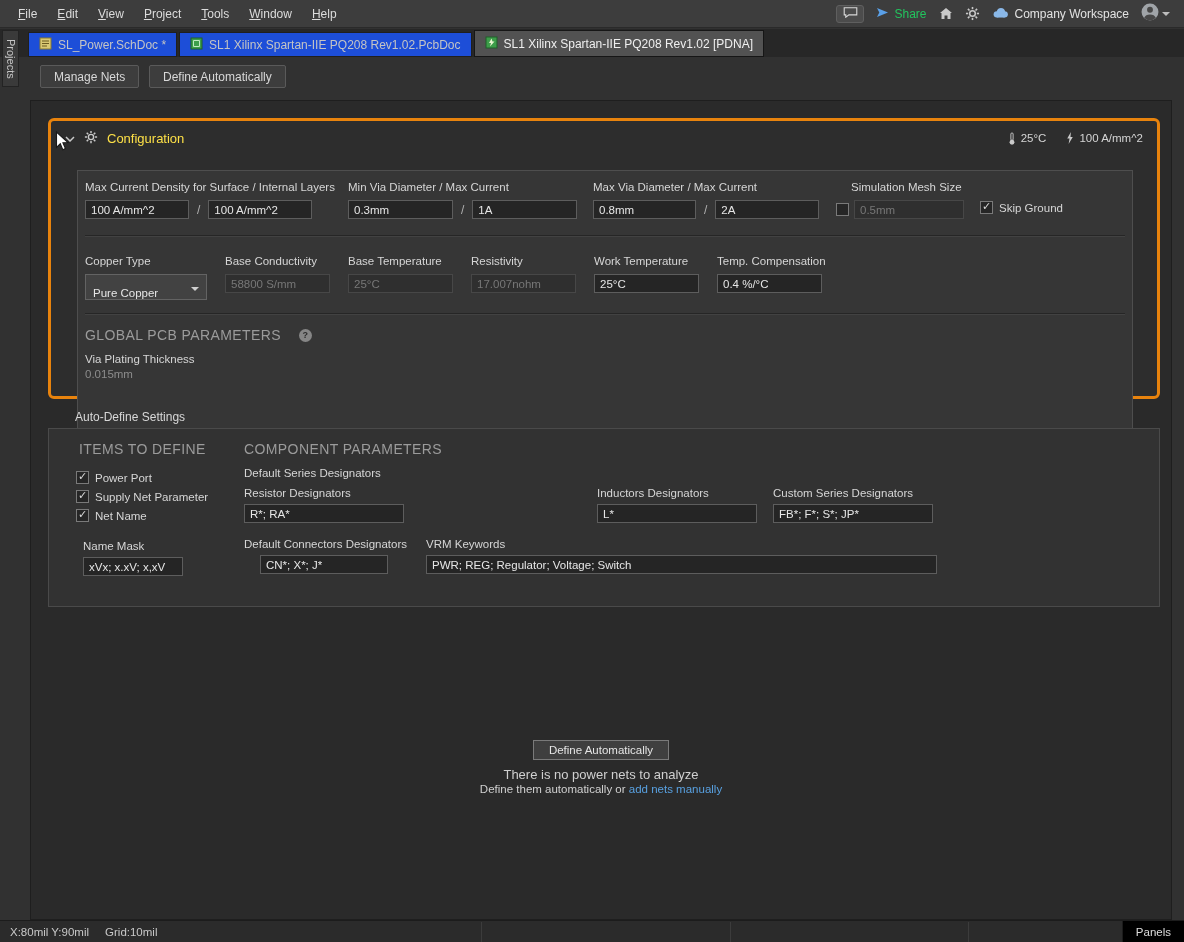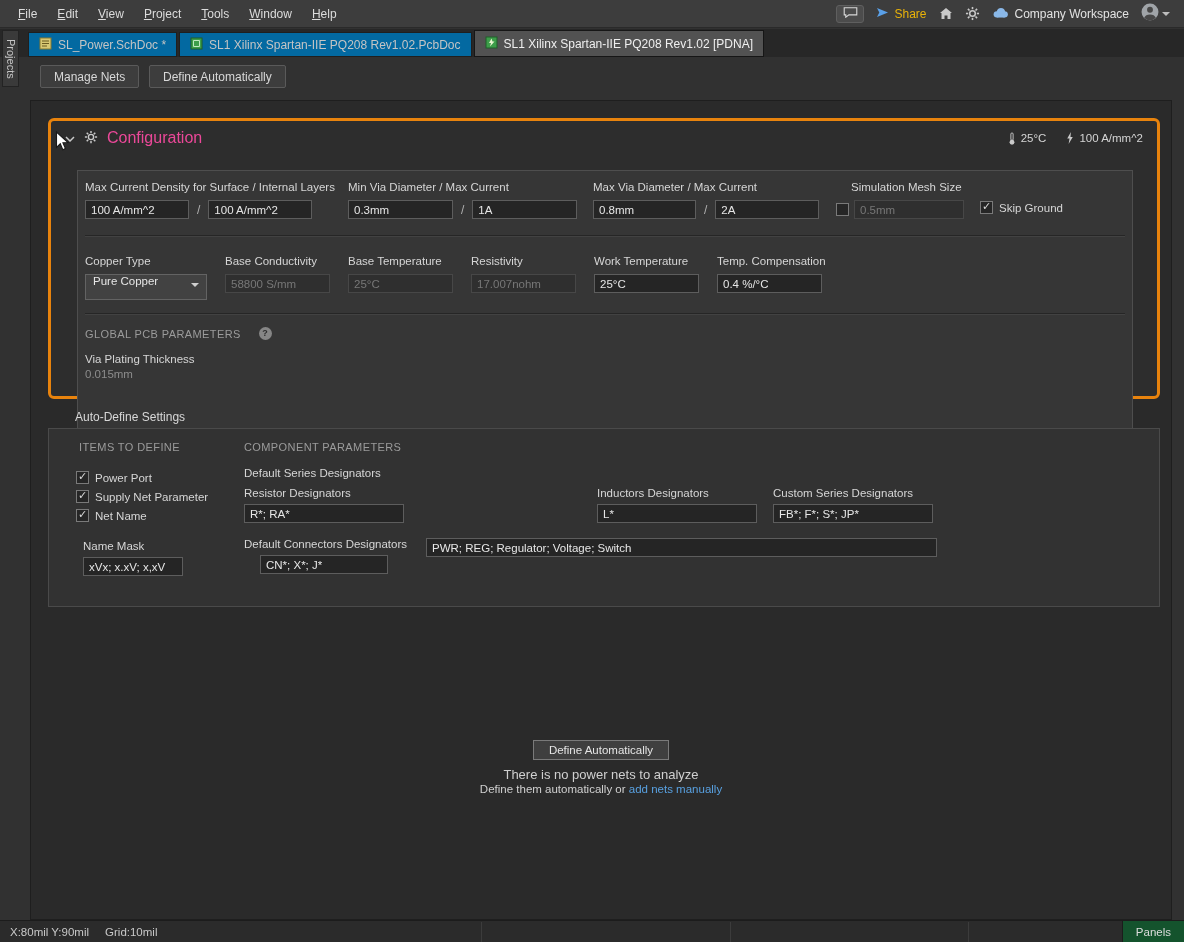--- a/index.html
+++ b/index.html
@@ -7,72 +7,72 @@
     font-family:"Liberation Sans","DejaVu Sans",sans-serif;color:#d6d6d6;font-size:12px}
 
   
   .menubar{position:absolute;left:0;top:0;width:1184px;height:28px;background:#3d3d3d;
     display:flex;align-items:center;padding:0 8px;border-bottom:1px solid #2a2a2a}
   .menu-item{padding:0 10px;line-height:28px;color:#dcdcdc;cursor:default}
   .menu-item u{text-decoration:underline}
   .menu-right{margin-left:auto;display:flex;align-items:center;gap:12px;padding-right:6px}
   .chat-btn{width:28px;height:18px;background:#4c4c4c;border:1px solid #5f5f5f;border-radius:3px;
     display:flex;align-items:center;justify-content:center}
-  .share-btn{display:flex;align-items:flex-start;gap:5px;color:#eab308}
+  .share-btn{display:flex;align-items:flex-start;gap:5px;color:#22c55e}
   .icon-btn{display:flex;align-items:center;justify-content:center}
   .workspace{display:flex;align-items:center;gap:6px;color:#e2e2e2}
   .avatar-wrap{display:flex;align-items:center;gap:3px}
   .tri-down{width:0;height:0;border-left:4px solid transparent;border-right:4px solid transparent;border-top:4px solid #bdbdbd}
 
   
   .tabbar{position:absolute;left:0;top:29px;width:1184px;height:28px;background:#272727;
     display:flex;align-items:flex-end;padding-left:28px;gap:2px}
   .doc-tab{height:25px;display:inline-flex;align-items:center;gap:6px;padding:0 10px;
-    background:#0369a1;border:1px solid #1f1f1f;color:#c4c4c4;white-space:nowrap}
+    background:#1d4ed8;border:1px solid #1f1f1f;color:#c4c4c4;white-space:nowrap}
   .doc-tab.active{background:#525252;color:#efefef;border-color:#161616;height:27px}
 
   
   .projects-tab{position:absolute;left:2px;top:30px;width:17px;height:57px;background:#3a3a3a;
     border:1px solid #232323;color:#c6c6c6;font-size:11px;
     writing-mode:vertical-rl;display:flex;align-items:center;justify-content:center}
 
   
   .tool-btn{position:absolute;height:23px;background:#3d3d3d;border:1px solid #5a5a5a;border-radius:2px;
     color:#d8d8d8;font-size:12px;padding:0 13px;display:flex;align-items:center;cursor:default}
 
   
   .main-panel{position:absolute;left:30px;top:100px;width:1142px;height:820px;background:#2a2a2a;
     border:1px solid #1e1e1e}
 
   
   .config{position:absolute;left:17px;top:17px;width:1112px;height:281px;background:#2d2d2d;
     border:3px solid #e8830d;border-radius:6px}
   .config-head{height:34px;display:flex;align-items:center;gap:9px;padding:0 14px}
-  .config-title{color:#ec4899;font-size:16px}
+  .config-title{color:#fde047;font-size:13px}
   .config-badges{margin-left:auto;display:flex;align-items:center;gap:20px;color:#d5d5d5;font-size:11.5px}
   .badge{display:flex;align-items:center;gap:5px}
 
   .fields-panel{position:absolute;left:26px;top:49px;width:1056px;height:288px;background:#363636;
     border:1px solid #4e4e4e}
   .fgroup{position:absolute;display:flex;flex-direction:column;gap:7px}
   .flabel{font-size:11.5px;color:#d6d6d6;white-space:nowrap}
   .frow{display:flex;align-items:center;gap:6px}
   .slash{color:#b0b0b0;padding:0 2px}
   .inp{height:19px;background:#252525;border:1px solid #5d5d5d;color:#e6e6e6;font-size:11.5px;
     padding:0 5px;font-family:"Liberation Sans","DejaVu Sans",sans-serif}
   .inp:disabled{background:#2f2f2f;border-color:#474747;color:#777}
   .chk{width:13px;height:13px;background:#262626;border:1px solid #7a7a7a;display:inline-block;
     position:relative;flex:0 0 13px}
   .chk.checked::after{content:"\2713";position:absolute;left:1px;top:-2px;font-size:11px;color:#dadada}
   .chklabel{font-size:11.5px;color:#d6d6d6;white-space:nowrap}
   .select{width:122px;height:20px;background:#424242;border:1px solid #636363;display:flex;
-    align-items:flex-end;padding:12px 7px;color:#e6e6e6;font-size:11.5px}
+    align-items:flex-start;padding:12px 7px;color:#e6e6e6;font-size:11.5px}
   .select .tri-down{margin-left:auto;border-top-color:#cfcfcf}
   .divider{position:absolute;left:7px;width:1040px;height:2px;background:#262626;border-bottom:1px solid #424242}
-  .sec-heading{font-size:11px;color:#9b9b9b;letter-spacing:.4px;display:flex;align-items:center;gap:18px}
+  .sec-heading{font-size:14px;color:#9b9b9b;letter-spacing:.4px;display:flex;align-items:center;gap:18px}
   .help-ic{width:13px;height:13px;border-radius:50%;background:#868686;color:#2d2d2d;font-size:9px;
     font-weight:bold;line-height:13px;text-align:center;display:inline-block}
   .help-ic::after{content:"?"}
   .dim{color:#8c8c8c}
 
   
   .autodef-title{position:absolute;left:44px;top:309px;font-size:12px;color:#d8d8d8}
   .autodef-box{position:absolute;left:17px;top:327px;width:1112px;height:179px;background:#323232;
     border:1px solid #4a4a4a}
   .col-list{position:absolute;display:flex;flex-direction:column;gap:6px}
@@ -85,21 +85,21 @@
     font-size:11.5px;padding:3px 15px;cursor:default}
   .cta-msg{margin-top:7px;font-size:13px;color:#d0d0d0}
   .cta-hint{margin-top:1px;font-size:11.5px;color:#d0d0d0}
   .link{color:#58a0e0}
 
   
   .statusbar{position:absolute;left:0;bottom:0;width:1184px;height:22px;background:#2b2b2b;
     border-top:1px solid #1c1c1c;display:flex;align-items:center;font-size:11.5px;color:#c8c8c8;
     padding-left:10px}
   .sb-sep{position:absolute;top:1px;bottom:0;width:1px;background:#3c3c3c}
-  .panels-btn{margin-left:auto;height:22px;background:#14532d;border-left:1px solid #1c1c1c;
+  .panels-btn{margin-left:auto;height:22px;background:#000000;border-left:1px solid #1c1c1c;
     color:#dddddd;display:flex;align-items:center;padding:0 13px}
 
   .cursor{position:absolute;left:55px;top:131px;z-index:60}
 </style>
 </head>
 <body>
 
 <div class="menubar">
   <span class="menu-item"><u>F</u>ile</span>
   <span class="menu-item"><u>E</u>dit</span>
@@ -379,20 +379,21 @@
     <div class="pgroup" style="left:724px;top:58px">
       <span class="flabel">Custom Series Designators</span>
       <input class="inp" style="width: 160px;" value="FB*; F*; S*; JP*">
     </div>
 
     <div class="pgroup" style="left:195px;top:109px">
       <span class="flabel">Default Connectors Designators</span>
       <input class="inp" style="width: 128px; margin-left: 16px;" value="CN*; X*; J*">
     </div>
     <div class="pgroup" style="left:377px;top:109px">
+      <span class="flabel">VRM Keywords</span>
       <input class="inp" style="width: 511px;" value="PWR; REG; Regulator; Voltage; Switch">
     </div>
   </div>
 
   <div class="cta">
     <span class="cta-btn">Define Automatically</span>
     <div class="cta-msg">There is no power nets to analyze</div>
     <div class="cta-hint">
       <span>Define them automatically or</span>
       <span class="link">add nets manually</span>

